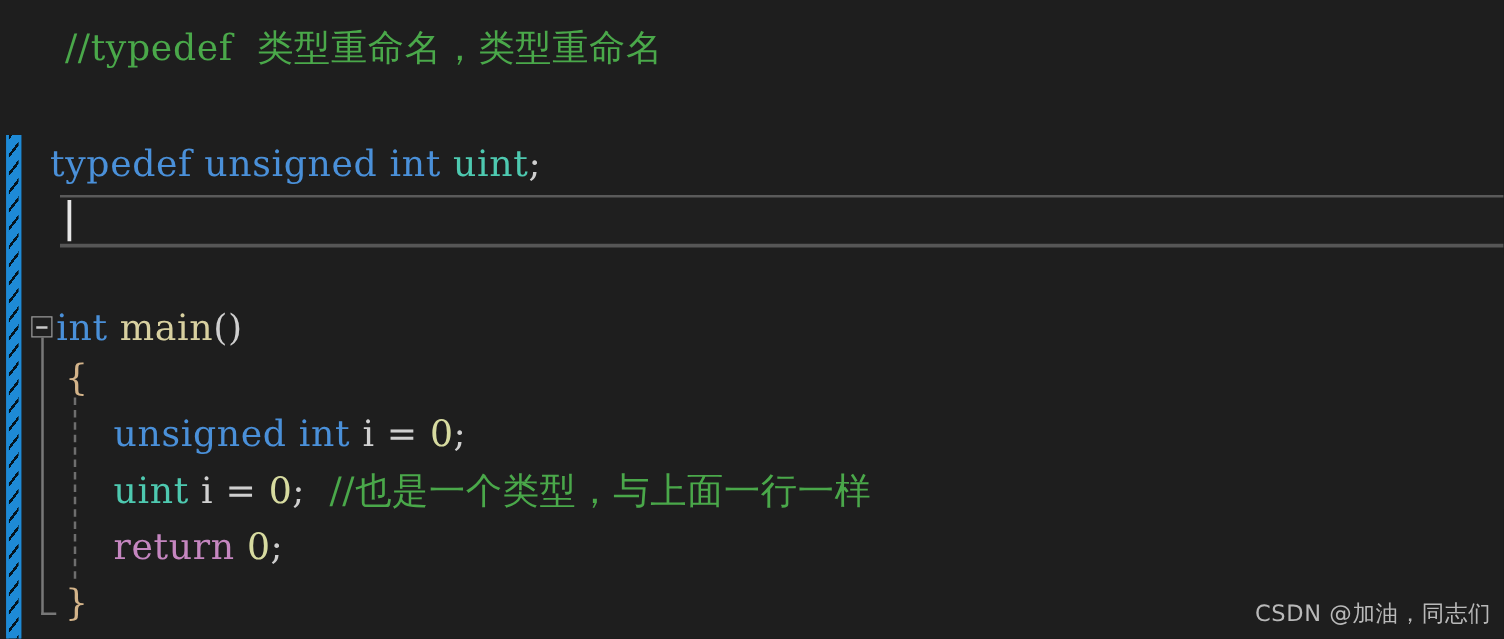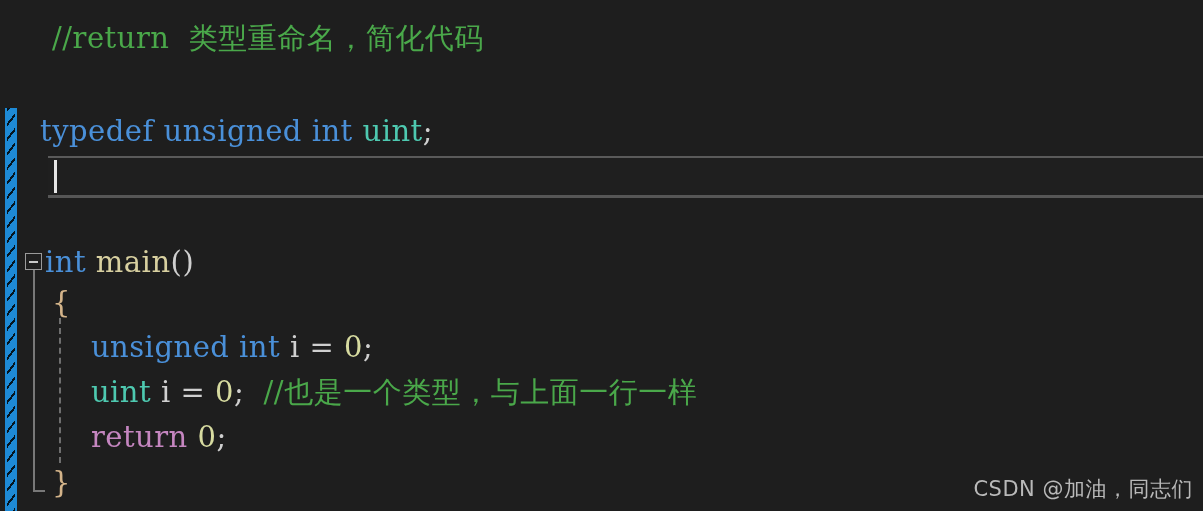--- a/index.html
+++ b/index.html
@@ -101,21 +101,21 @@
     width: 3px;
     background: #e6e6e6;
   }
 
   
   .watermark {
     position: absolute;
     right: 10px;
     bottom: 8px;
     font-family: "DejaVu Sans", "Liberation Sans", sans-serif;
-    font-size: 21px;
+    font-size: 18px;
     color: #b9b9b9;
     letter-spacing: 0.5px;
     white-space: pre;
   }
 </style>
 </head>
 <body>
 
 <div id="editor">
 
@@ -123,21 +123,21 @@
 
   <div class="collapse-box" style="left:25px; top:253px;"></div>
   <div class="outline-vline" style="left:32.5px; top:270px; height:222px;"></div>
   <div class="outline-foot" style="left:32.5px; top:490px; width:12px;"></div>
 
   <div class="indent-guide" style="left:59px; top:318px; height:145px;"></div>
 
   <div class="current-line-box" style="left:48px; top:156px; width:1155px; height:42px;"></div>
   <div class="caret" style="left:54px; top:160px; height:33px;"></div>
 
-  <div class="code-line" style="left:52px; top:22px;"><span class="tok-comment">//return  类型重命名，简化代码</span></div>
+  <div class="code-line" style="left:52px; top:22px;"><span class="tok-comment">//typedef  类型重命名，类型重命名</span></div>
   <div class="code-line" style="left:40px; top:115px;"><span class="tok-keyword">typedef</span><span class="tok-plain"> </span><span class="tok-keyword">unsigned</span><span class="tok-plain"> </span><span class="tok-keyword">int</span><span class="tok-plain"> </span><span class="tok-type">uint</span><span class="tok-punct">;</span></div>
   <div class="code-line" style="left:45px; top:246px;"><span class="tok-keyword">int</span><span class="tok-plain"> </span><span class="tok-func">main</span><span class="tok-punct">()</span></div>
   <div class="code-line" style="left:52px; top:286px;"><span class="tok-brace">{</span></div>
   <div class="code-line" style="left:52px; top:331px;"><span class="tok-plain">    </span><span class="tok-keyword">unsigned</span><span class="tok-plain"> </span><span class="tok-keyword">int</span><span class="tok-plain"> </span><span class="tok-plain">i</span><span class="tok-plain"> </span><span class="tok-punct">=</span><span class="tok-plain"> </span><span class="tok-num">0</span><span class="tok-punct">;</span></div>
   <div class="code-line" style="left:52px; top:376px;"><span class="tok-plain">    </span><span class="tok-type">uint</span><span class="tok-plain"> </span><span class="tok-plain">i</span><span class="tok-plain"> </span><span class="tok-punct">=</span><span class="tok-plain"> </span><span class="tok-num">0</span><span class="tok-punct">;</span><span class="tok-plain">  </span><span class="tok-comment">//也是一个类型，与上面一行一样</span></div>
   <div class="code-line" style="left:52px; top:421px;"><span class="tok-plain">    </span><span class="tok-ctrl">return</span><span class="tok-plain"> </span><span class="tok-num">0</span><span class="tok-punct">;</span></div>
   <div class="code-line" style="left:52px; top:466px;"><span class="tok-brace">}</span></div>
 
   <div class="watermark">CSDN @加油，同志们</div>
 </div>

